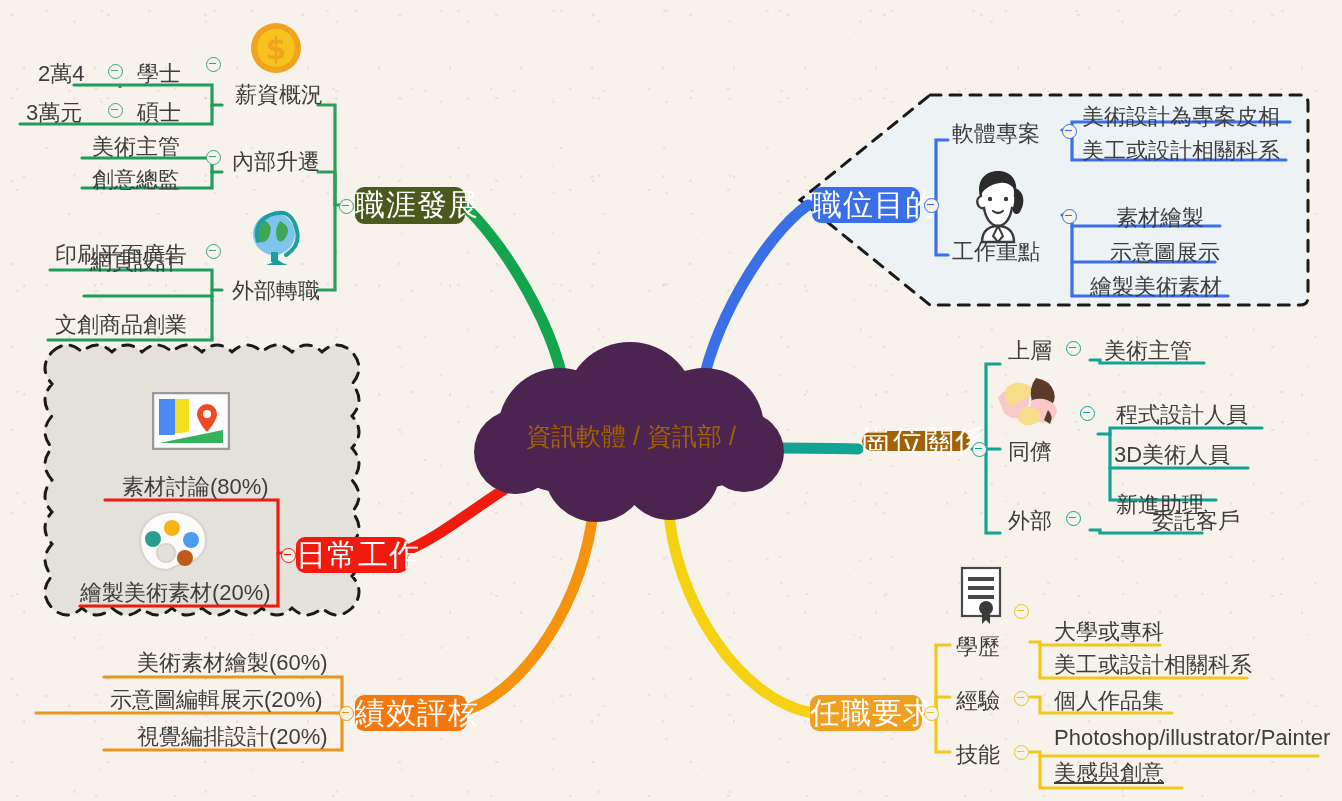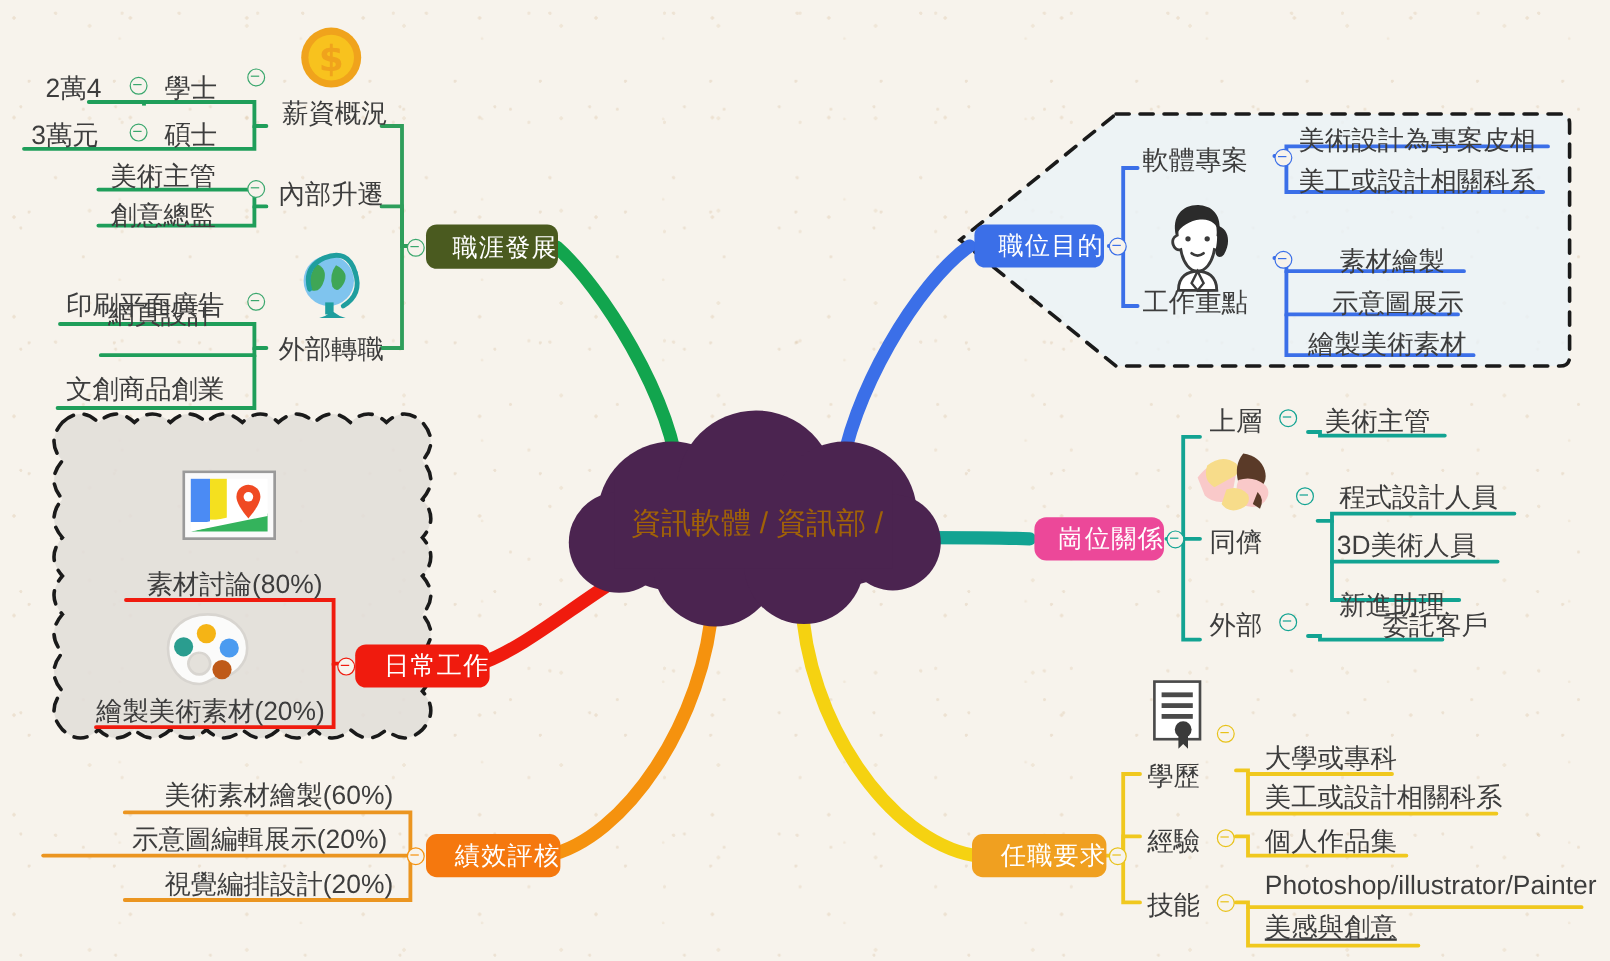--- a/index.html
+++ b/index.html
@@ -18,22 +18,22 @@
       radial-gradient(circle at 78% 74%, rgba(195,155,105,.20) 0 1.0px, transparent 1.4px),
       radial-gradient(circle at 90% 12%, rgba(200,160,110,.17) 0 1.2px, transparent 1.6px),
       radial-gradient(circle at 22% 88%, rgba(190,150,100,.19) 0 1.1px, transparent 1.5px),
       radial-gradient(circle at 66% 48%, rgba(205,170,120,.15) 0 1.0px, transparent 1.4px),
       radial-gradient(circle at 45% 8%, rgba(195,155,105,.18) 0 1.2px, transparent 1.6px);
     background-size:97px 83px,71px 109px,131px 77px,89px 123px,113px 91px,79px 101px,151px 67px,103px 137px;
     pointer-events:none;
   }
   svg.layer{position:absolute;left:0;top:0;width:1342px;height:801px;pointer-events:none;}
   .pill{
-    position:absolute;display:flex;align-items:center;justify-content:flex-end;
-    border-radius:9px;color:#fff;font-size:21px;letter-spacing:1px;white-space:nowrap;
+    position:absolute;display:flex;align-items:center;justify-content:flex-start;
+    border-radius:9px;color:#fff;font-size:30px;letter-spacing:1px;white-space:nowrap;
   }
   .lbl{position:absolute;white-space:nowrap;color:#3d3d3d;font-size:22px;}
   .root{
     position:absolute;display:flex;align-items:center;justify-content:center;
     color:#a16207;font-size:25px;line-height:1.35;text-align:center;z-index:4;
   }
   .coll{position:absolute;width:13px;height:13px;border-radius:50%;
         background:#f7f3ec;border:1.4px solid #9bbf9b;z-index:5;}
   .coll:after{content:"";position:absolute;left:2px;top:5px;width:7px;height:1.4px;background:#9bbf9b;}
   .coll.g{border-color:#3aa76d;} .coll.g:after{background:#3aa76d;}
@@ -245,21 +245,21 @@
 <div class="coll b" style="left:1062px;top:124px;"></div>
 <div class="lbl" style="left:1082px;top:102px;">美術設計為專案皮相</div>
 <div class="lbl" style="left:1082px;top:136px;">美工或設計相關科系</div>
 
 <div class="lbl" style="left:952px;top:237px;">工作重點</div>
 <div class="coll b" style="left:1062px;top:209px;"></div>
 <div class="lbl" style="left:1116px;top:203px;">素材繪製</div>
 <div class="lbl" style="left:1110px;top:238px;">示意圖展示</div>
 <div class="lbl" style="left:1090px;top:272px;">繪製美術素材</div>
 
-<div class="pill" style="left:862px;top:431px;width:108px;height:36px;background:#ec4899;border-radius:10px;">
+<div class="pill" style="left:862px;top:431px;width:108px;height:20px;background:#a16207;border-radius:10px;">
   <span>崗位關係</span>
 </div>
 <div class="coll t" style="left:972px;top:442px;"></div>
 
 <div class="lbl" style="left:1008px;top:336px;">上層</div>
 <div class="coll t" style="left:1066px;top:341px;"></div>
 <div class="lbl" style="left:1104px;top:336px;">美術主管</div>
 
 <div class="lbl" style="left:1008px;top:437px;">同儕</div>
 <div class="coll t" style="left:1080px;top:406px;"></div>

